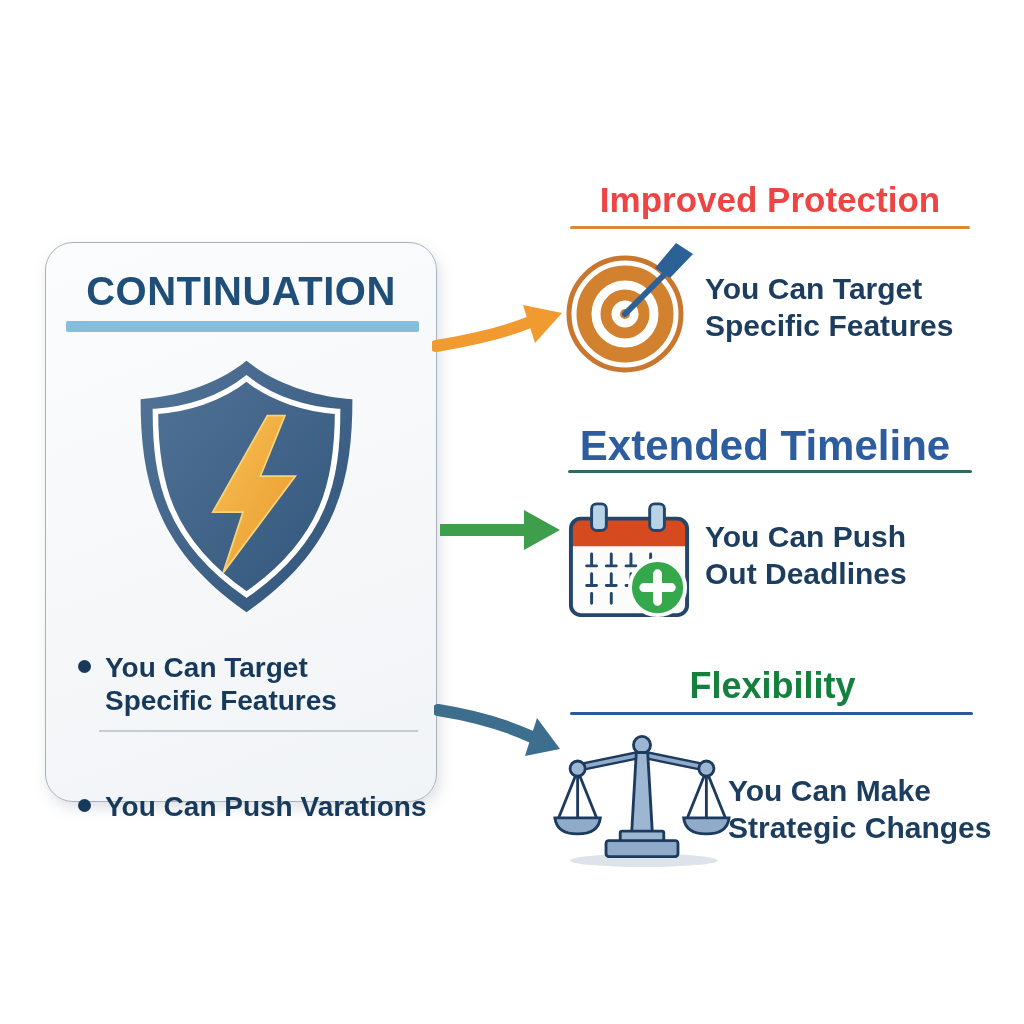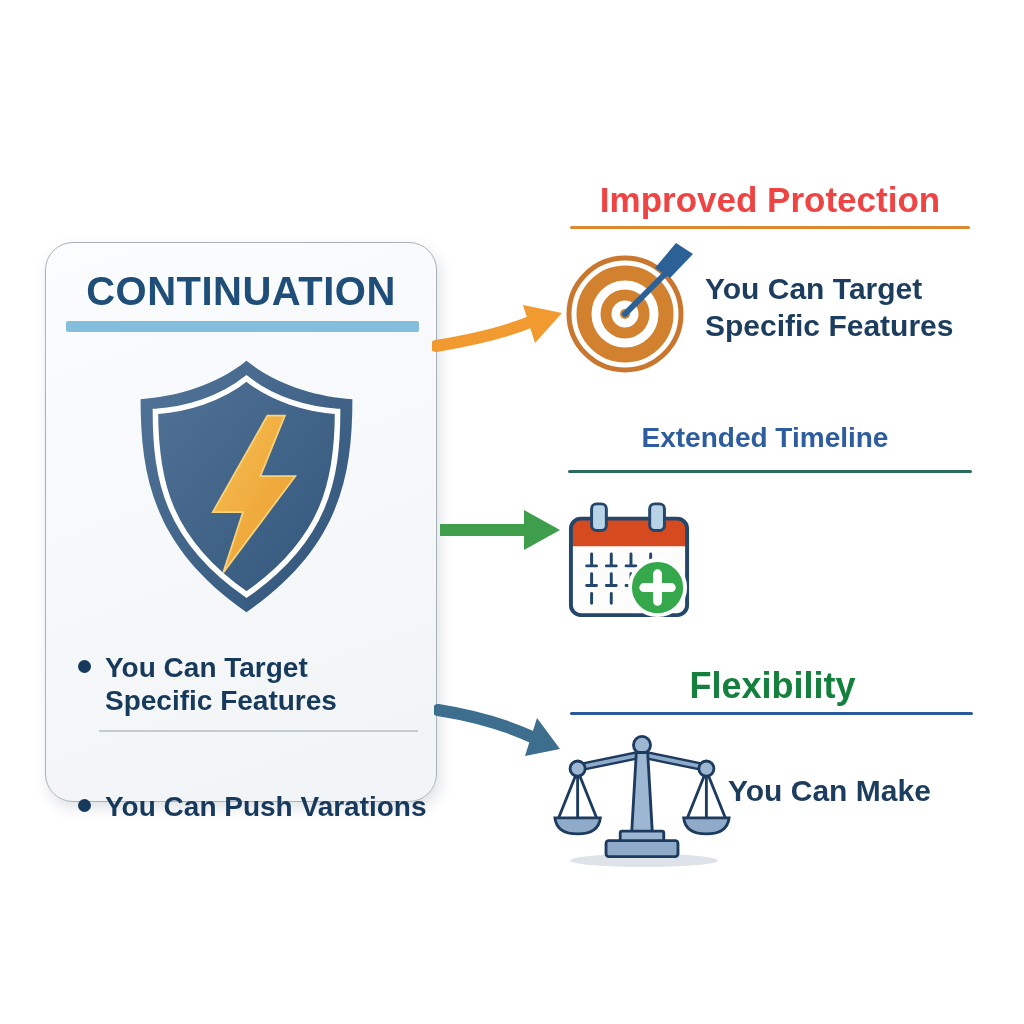--- a/index.html
+++ b/index.html
@@ -31,21 +31,21 @@
   }
   .bullet .bl{font-size:28px;font-weight:bold;color:#173a5c;line-height:33px;}
   .b1{left:32px;top:408px;}
   .b2{left:32px;top:503px;margin-top:44px;}
   .card-divider{
     position:absolute;left:53px;top:487px;width:319px;height:1.5px;background:#c6cbd1;
   }
   
   .sec-title{position:absolute;font-weight:bold;text-align:center;}
   .s1t{left:570px;top:180px;width:400px;font-size:35px;color:#c4772b;}
-  .s2t{left:565px;top:422px;width:400px;font-size:28px;color:#2d5d9e;}
+  .s2t{left:565px;top:422px;width:400px;font-size:42px;color:#2d5d9e;}
   .s3t{left:570px;top:665px;width:405px;font-size:36px;color:#2d5d9e;}
   .sec-underline{position:absolute;height:3px;border-radius:2px;}
   .s1u{left:570px;top:226px;width:400px;background:#d88a33;}
   .s2u{left:568px;top:470px;width:404px;background:#2e6b5f;}
   .s3u{left:570px;top:712px;width:403px;background:#2b5a9b;}
   .sec-text{position:absolute;font-size:30px;font-weight:bold;color:#1d3d5e;line-height:37px;}
   .s1x{left:705px;top:270px;}
   .s2x{left:705px;top:518px;}
   .s3x{left:728px;top:772px;}
   .icon-target{position:absolute;left:563px;top:240px;width:142px;height:136px;}
@@ -140,20 +140,24 @@
     <rect x="5" y="20" width="118" height="98" rx="10" fill="none" stroke="#24466b" stroke-width="4"></rect>
     <rect x="26" y="5" width="15" height="27" rx="5" fill="#b9d3e6" stroke="#24466b" stroke-width="3"></rect>
     <rect x="85" y="5" width="15" height="27" rx="5" fill="#b9d3e6" stroke="#24466b" stroke-width="3"></rect>
     <path d="M26 56 V68 M21 68 H31  M46 56 V68 M41 68 H51  M66 56 V68 M61 68 H71  M86 56 V68 M81 68 H91
              M26 76 V88 M21 88 H31  M46 76 V88 M41 88 H51  M66 76 V88 M61 88 H71
              M26 96 V106 M46 96 V106" fill="none" stroke="#24466b" stroke-width="3" stroke-linecap="round"></path>
     <circle cx="93" cy="90" r="28" fill="#35a84c" stroke="#ffffff" stroke-width="4"></circle>
     <path d="M93 76 V104 M79 90 H107" stroke="#ffffff" stroke-width="9" stroke-linecap="round"></path>
   </svg>
 
+  <div class="sec-text s2x">
+    <div>You Can Push</div>
+    <div>Out Deadlines</div>
+  </div>
 
   <div class="sec-title s3t" style="color: #15803d;">Flexibility</div>
   <div class="sec-underline s3u" style="background-color: rgb(43, 90, 155);"></div>
 
   <svg class="icon-scales" viewBox="0 0 190 150">
     <ellipse cx="97" cy="142" rx="78" ry="7" fill="#dde3e9"></ellipse>
     <path d="M27 47 L7 97 M27 47 L47 97 M27 47 V97" stroke="#1d3a5f" stroke-width="3" fill="none"></path>
     <path d="M163 47 L143 97 M163 47 L183 97 M163 47 V97" stroke="#1d3a5f" stroke-width="3" fill="none"></path>
     <path d="M27 44 L95 30 L163 44" fill="none" stroke="#1d3a5f" stroke-width="9" stroke-linecap="round"></path>
     <path d="M27 44 L95 30 L163 44" fill="none" stroke="#8fabc9" stroke-width="4" stroke-linecap="round"></path>
@@ -162,15 +166,16 @@
     <circle cx="95" cy="20" r="9" fill="#9db7d2" stroke="#1d3a5f" stroke-width="3"></circle>
     <polygon points="89,28 101,28 106,114 84,114" fill="#9db7d2" stroke="#1d3a5f" stroke-width="3"></polygon>
     <path d="M3 97 H51 Q49 114 27 114 Q5 114 3 97 Z" fill="#8fabc9" stroke="#1d3a5f" stroke-width="3"></path>
     <path d="M139 97 H187 Q185 114 163 114 Q141 114 139 97 Z" fill="#8fabc9" stroke="#1d3a5f" stroke-width="3"></path>
     <rect x="72" y="111" width="46" height="11" rx="2" fill="#9db7d2" stroke="#1d3a5f" stroke-width="3"></rect>
     <rect x="57" y="121" width="76" height="17" rx="3" fill="#8fabc9" stroke="#1d3a5f" stroke-width="3"></rect>
   </svg>
 
   <div class="sec-text s3x">
     <div>You Can Make</div>
+    <div>Strategic Changes</div>
   </div>
 
 </div>
 
 </body></html>

